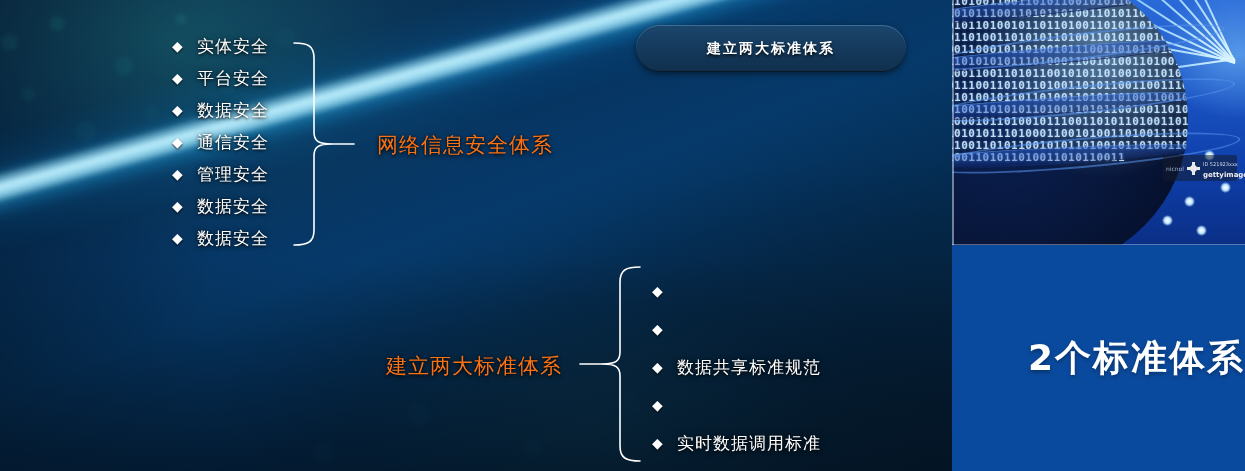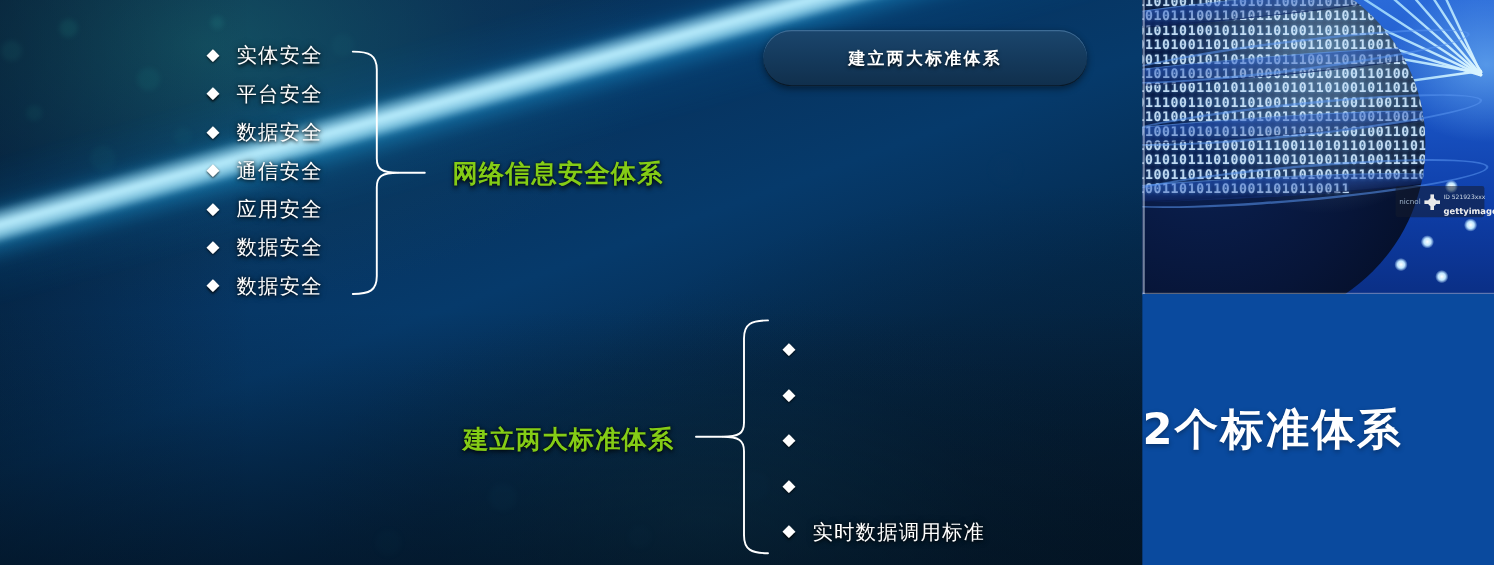--- a/index.html
+++ b/index.html
@@ -103,23 +103,23 @@
   #list-right{left:652px;top:272px;}
   #list-right .li{height:38px;}
 
   
   .brace{position:absolute;}
   .brace svg{display:block;}
 
   
   .gold{
     position:absolute;
-    color:#84cc16;
+    color:#f97316;
     font-size:21px;
-    font-weight:bold;
+    font-weight:normal;
     letter-spacing:1px;
     white-space:nowrap;
     text-shadow:0 2px 4px rgba(0,0,0,.85), 0 0 2px rgba(0,0,0,.8);
   }
   #label-netsec{left:377px;top:131px;}
   #label-unified{left:386px;top:352px;}
 
   
   #pill{
     position:absolute;left:636px;top:25px;
@@ -218,21 +218,21 @@
     background:#e9e9e9;
   }
   .wm-burst::after{transform:rotate(90deg);}
   .wm-right{line-height:7px;}
   .wm-id{font-size:5px;color:#cdd8e6;}
   .wm-getty{font-size:7px;color:#f0f0f0;font-weight:bold;}
 
   #blue-panel{
     position:absolute;left:0;top:245px;width:293px;height:226px;
     background:#0a4a9e;
-    display:flex;align-items:center;justify-content:flex-start;
+    display:flex;align-items:center;justify-content:flex-end;
   }
   #blue-panel .txt{
     color:#ffffff;
     font-size:36px;
     font-weight:bold;
     letter-spacing:2px;
     white-space:nowrap;
     text-shadow:0 2px 4px rgba(0,0,0,.35);
   }
   .seam{
@@ -271,21 +271,21 @@
     <div class="li">
         <span class="dia">◆</span>
         <span>数据安全</span>
       </div>
     <div class="li">
         <span class="dia">◆</span>
         <span>通信安全</span>
       </div>
     <div class="li">
         <span class="dia">◆</span>
-        <span>应用安全</span>
+        <span>管理安全</span>
       </div>
     <div class="li">
         <span class="dia">◆</span>
         <span>数据安全</span>
       </div>
     <div class="li">
         <span class="dia">◆</span>
         <span>数据安全</span>
       </div>
   </div>
@@ -310,20 +310,21 @@
 
   <div class="list" id="list-right">
     <div class="li">
         <span class="dia">◆</span>
       </div>
     <div class="li">
         <span class="dia">◆</span>
       </div>
     <div class="li">
         <span class="dia">◆</span>
+        <span>数据共享标准规范</span>
       </div>
     <div class="li">
         <span class="dia">◆</span>
       </div>
     <div class="li">
         <span class="dia">◆</span>
         <span>实时数据调用标准</span>
       </div>
   </div>
 

